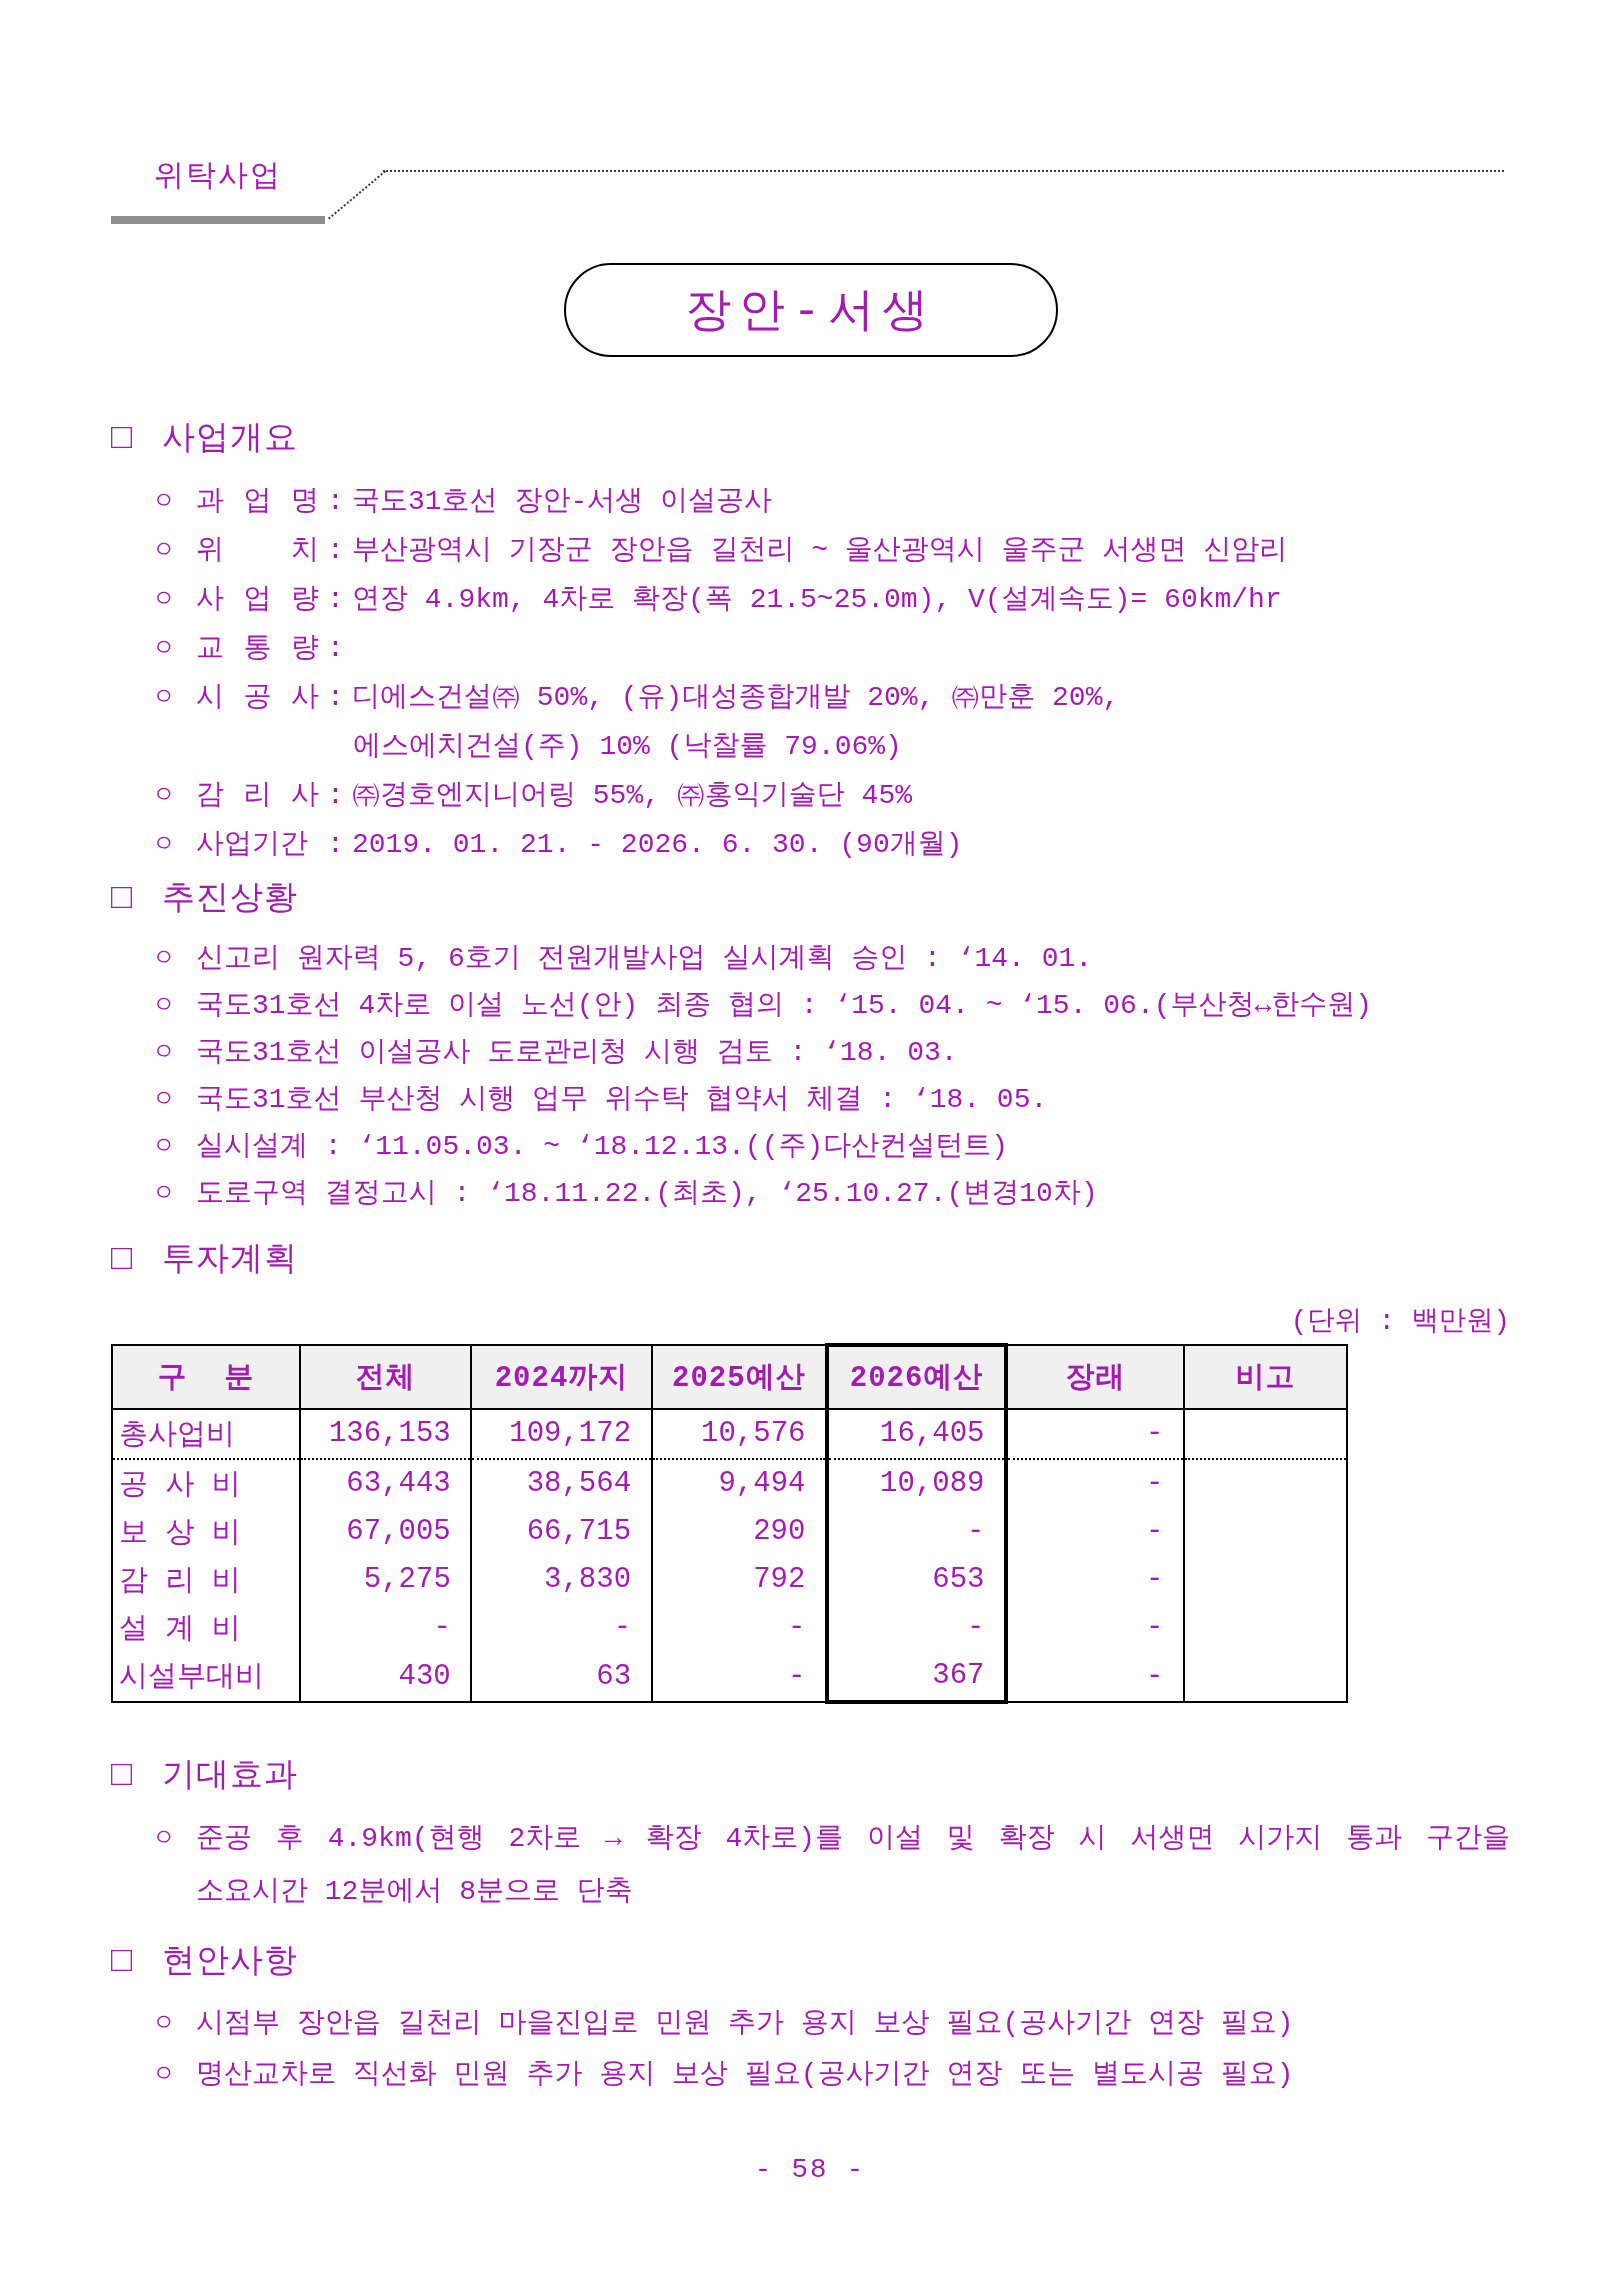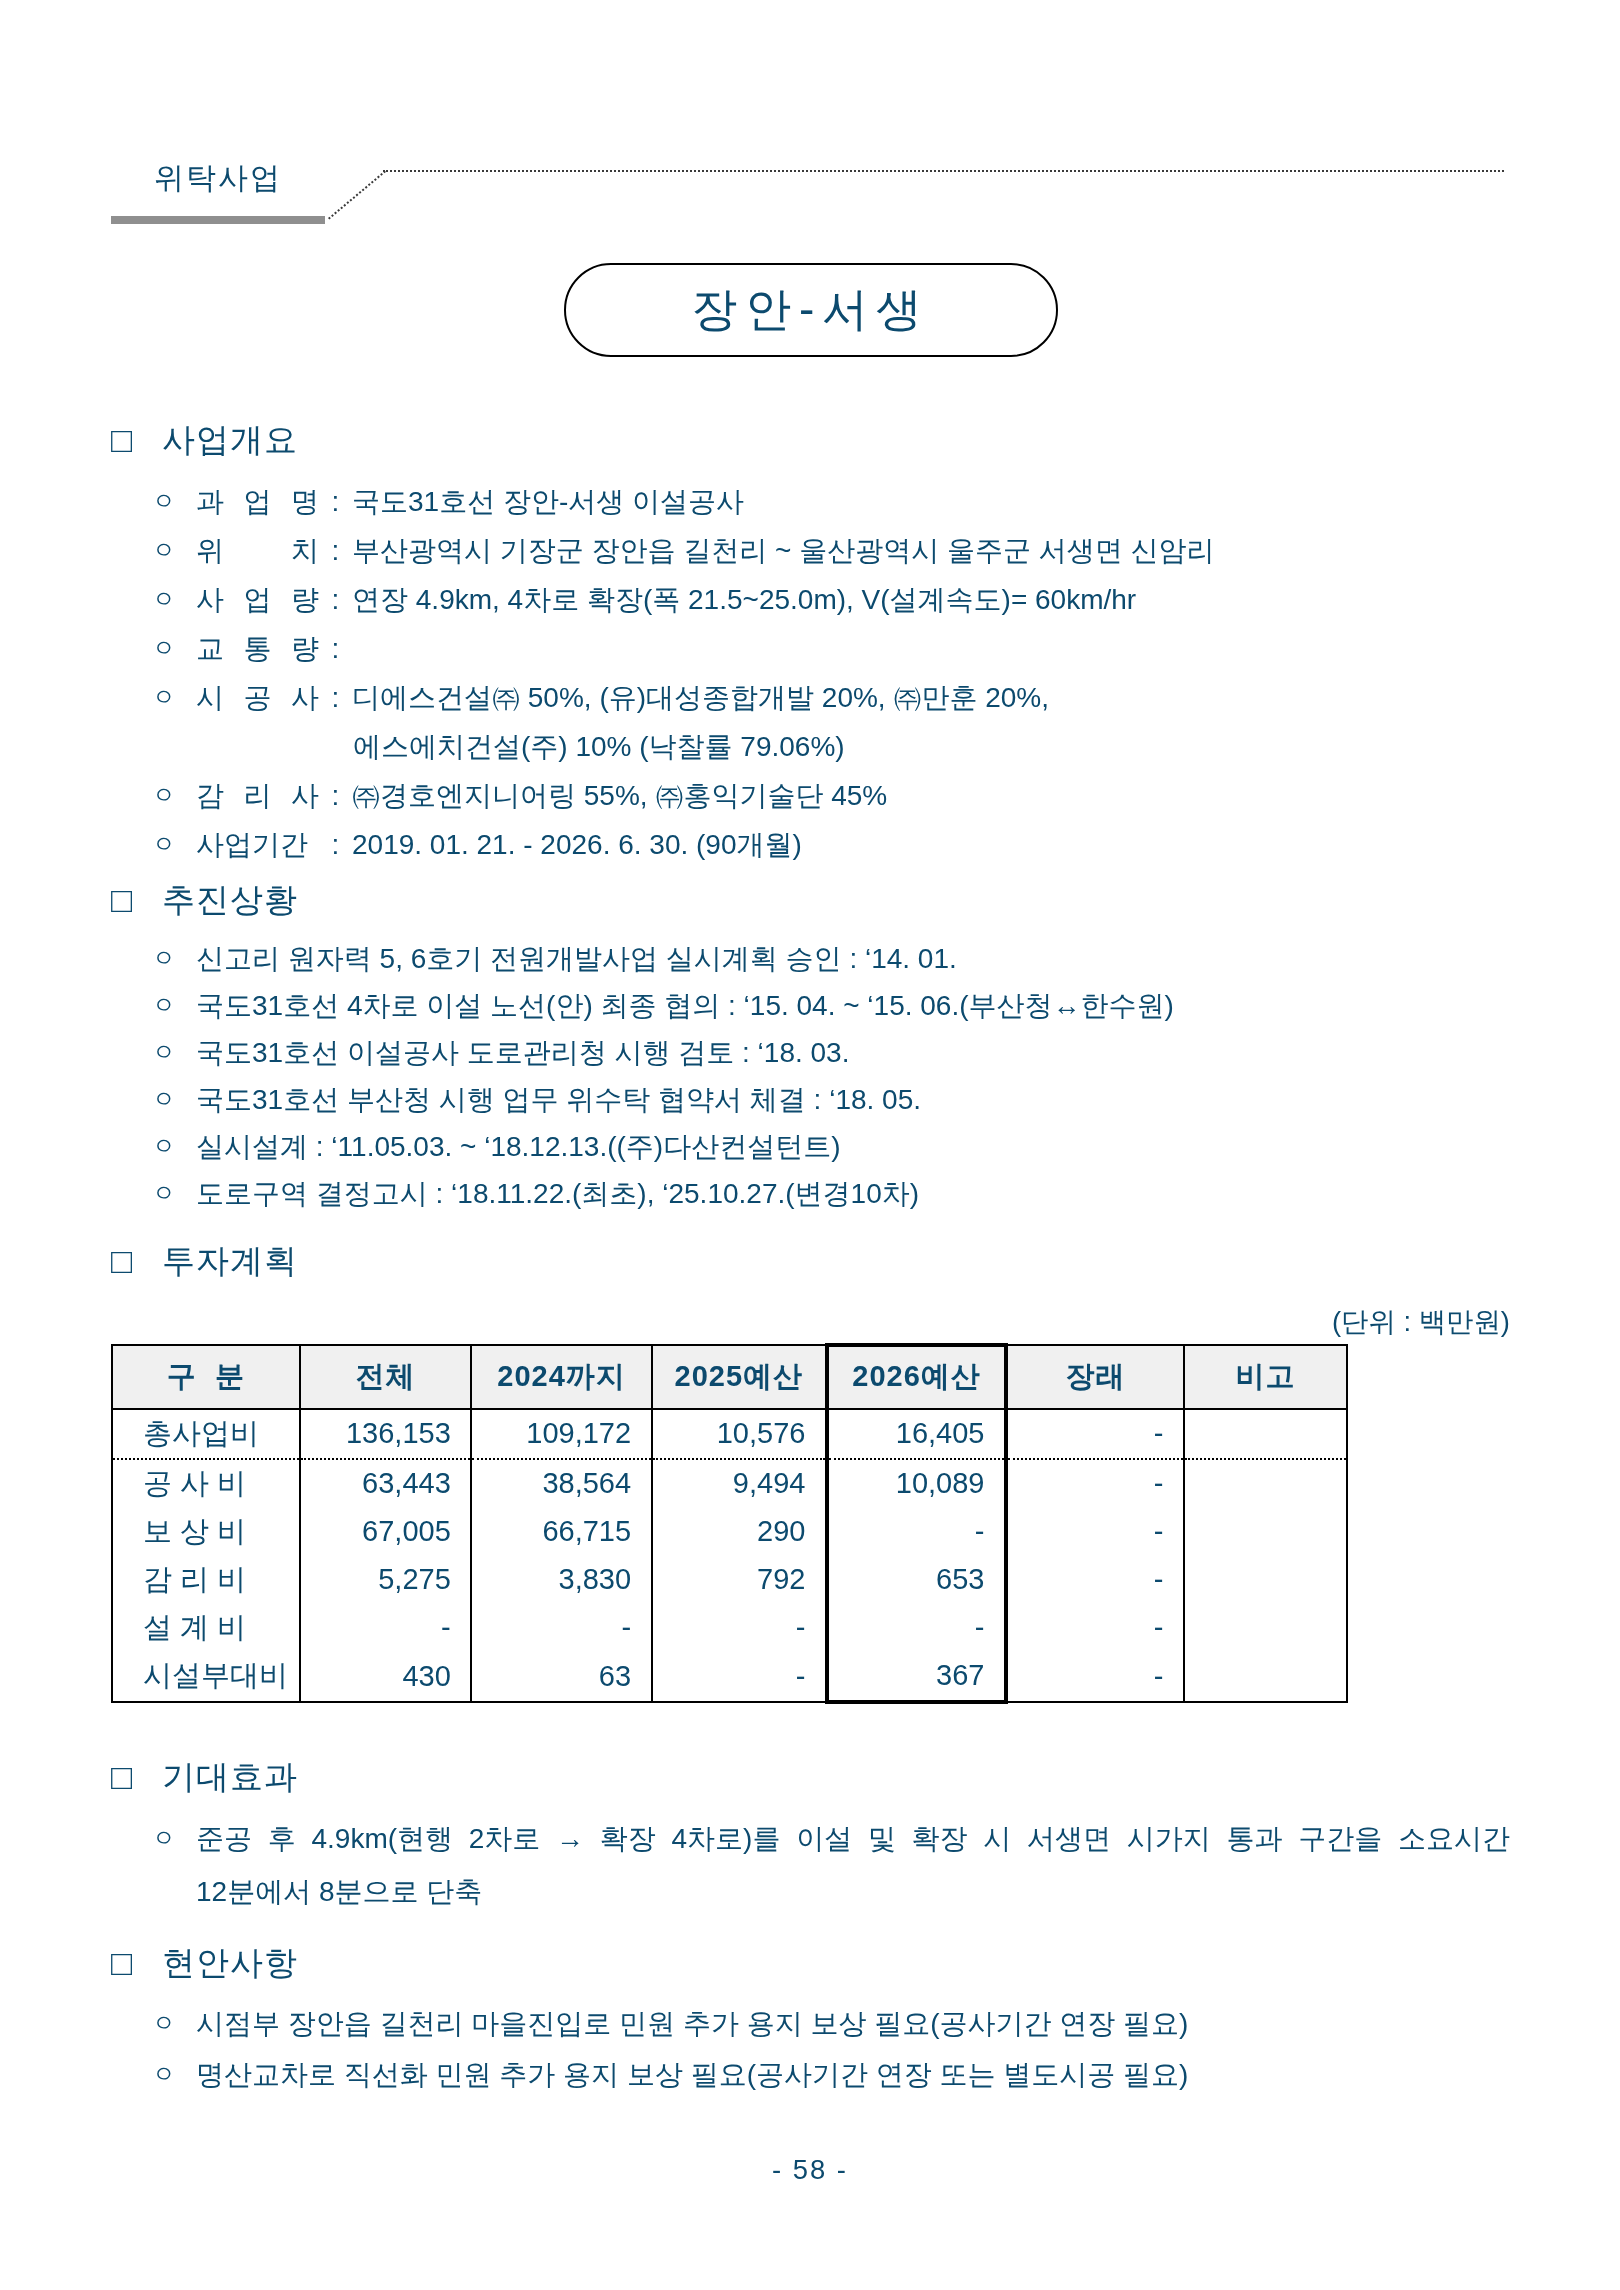--- a/index.html
+++ b/index.html
@@ -1,21 +1,21 @@
 <!DOCTYPE html>
 <html><head>
 <meta charset="utf-8">
 <style>
   html,body{margin:0;padding:0;background:#ffffff;}
   .page{
     position:relative;
     width:1620px;height:2291px;
     background:#ffffff;
-    color:#0c4a6e;
-    font-family:Liberation Sans, sans-serif;
+    color:#a21caf;
+    font-family:Liberation Mono, monospace;
     overflow:hidden;
   }
   
   .doc-header{position:absolute;top:145px;left:111px;width:1399px;height:80px;}
   .header-tab{
     position:absolute;left:0;top:0;width:214px;height:71px;
     border-bottom:8.8px solid #8f8f8f;
     text-align:center;font-size:30px;line-height:65px;letter-spacing:2px;
   }
   .header-diag{
@@ -66,21 +66,21 @@
     font-size:29px;border:2.9px solid #000;
   }
   table.invest th{
     background:#f0f0f0;font-weight:bold;text-align:center;
     height:59px;border:2px solid #000;white-space:pre;letter-spacing:1px;
   }
   table.invest td{
     height:46px;border-left:2px solid #000;border-right:2px solid #000;
     text-align:right;padding-right:19.6px;white-space:pre;
   }
-  table.invest td.rowlab{text-align:left;padding-left:30px;padding-right:0;}
+  table.invest td.rowlab{text-align:left;padding-left:6px;padding-right:0;}
   table.invest tr.dotted td{border-bottom:2px dotted #000;}
   
   table.invest th.hl{border-left:4.9px solid #000;border-right:4.9px solid #000;border-top:4.9px solid #000;}
   table.invest td.hl{border-left:4.9px solid #000;border-right:4.9px solid #000;}
   table.invest tr.last td.hl{border-bottom:4.9px solid #000;}
   col.c-lab{width:15.2%;} col.c-tot{width:13.9%;} col.c-2024{width:14.6%;}
   col.c-2025{width:14.2%;} col.c-2026{width:14.5%;} col.c-fut{width:14.4%;} col.c-note{width:13.2%;}
 
   .page-footer{position:absolute;top:2154px;left:0;width:100%;text-align:center;font-size:27.4px;letter-spacing:2px;}
 </style>

